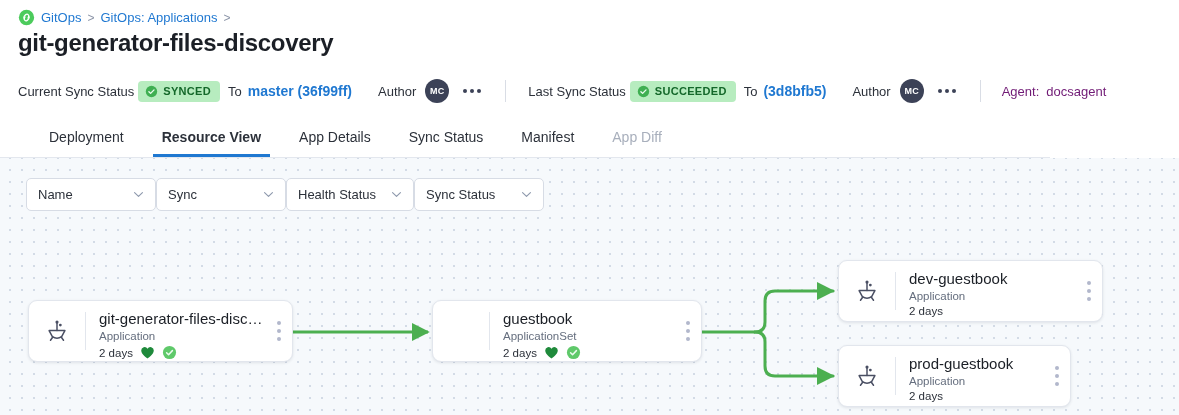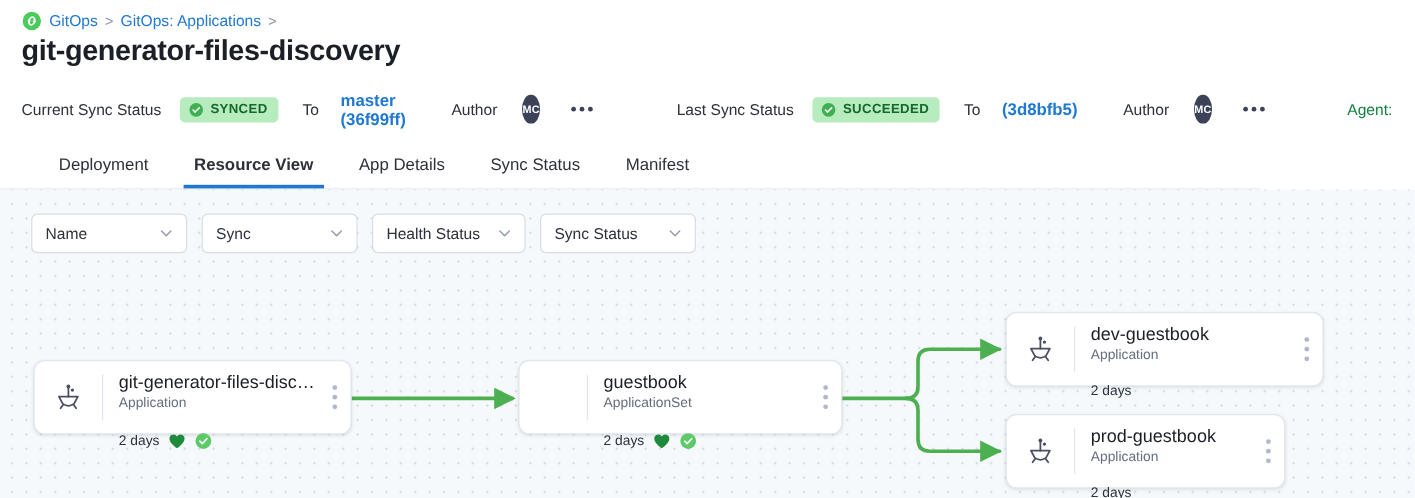--- a/index.html
+++ b/index.html
@@ -26,42 +26,42 @@
   .page-title {
     position: absolute; left: 18px; top: 29px;
     font-size: 24px; font-weight: bold; color: #1b1f26;
     letter-spacing: -0.3px;
   }
 
   
   .statusbar {
     position: absolute; left: 0; top: 70px; width: 1179px; height: 42px;
     display: flex; align-items: center; padding-left: 18px;
-    font-size: 13px; color: #2c313a; gap: 12px;
+    font-size: 13px; color: #2c313a;
   }
   .st-label { color: #2c313a; font-size: 13px; white-space: nowrap; }
   .pill {
     display: inline-flex; align-items: center; gap: 5px;
     background: #b7ecbf; border-radius: 4px;
     padding: 4px 9px 4px 7px; margin: 0 4px;
   }
   .pill-text { font-size: 11px; font-weight: bold; color: #14682a; letter-spacing: .3px; }
   .pill-ico { width: 13px; height: 13px; display:block; }
   .to-word { color: #2c313a; font-size: 13px; margin-left: 4px; }
   .revlink { color: #1f78d1; font-size: 14px; font-weight: bold; text-decoration: none; margin-left: 6px; }
   .avatar {
     width: 24px; height: 24px; border-radius: 50%;
     background: #3c4257; color:#fff; font-size: 9px; font-weight: bold;
     display: flex; align-items: center; justify-content: center;
     letter-spacing: .2px;
   }
   .kebab-h { display:flex; gap:3px; align-items:center; padding: 6px 2px; }
   .kebab-h i { width:4px; height:4px; border-radius:50%; background:#3c4257; display:block; }
   .vdiv { width: 1px; height: 22px; background: #d9dde5; }
-  .agent-txt { color:#15803d; font-size:13px; }
+  .agent-txt { color:#701a75; font-size:13px; }
 
   
   .tabs {
     position: absolute; left: 0; top: 116px; width: 1050px; height: 42px;
     display: flex; align-items: stretch; padding-left: 30px;
     border-bottom: 1px solid #e3e7ee; background:#fff;
   }
   .tab {
     display: flex; align-items: center; padding: 0 19px;
     font-size: 14px; color: #2c313a; position: relative; cursor: pointer;
@@ -78,21 +78,21 @@
     position: absolute; left: 0; top: 158px; width: 1179px; height: 257px;
     background-color: #f6f9fc;
     background-image: radial-gradient(circle, #d3dbe6 1px, transparent 1px);
     background-size: 12px 12px;
     background-position: 4px 6px;
     overflow: hidden;
   }
 
   .filters {
     position: absolute; left: 26px; top: 20px;
-    display: flex; gap: 12px;
+    display: flex; 
   }
   .filter {
     width: 130px; height: 33px; background: #fff;
     border: 1px solid #d7dce5; border-radius: 5px;
     display: flex; align-items: center; justify-content: space-between;
     padding: 0 11px; cursor: pointer;
   }
   .filter-label { font-size: 13px; color: #2c313a; }
   .chev { width: 11px; height: 7px; display:block; }
 
@@ -112,21 +112,21 @@
   }
   .node-ico svg { width: 26px; height: 26px; display:block; }
   .node-sep { width: 1px; background: #e2e6ed; margin: 11px 0; }
   .node-body { flex: 1; padding: 9px 0 8px 13px; min-width: 0; }
   .node-title {
     font-size: 15px; color: #1b1f26; font-weight: 500;
     white-space: nowrap; overflow: hidden; text-overflow: ellipsis;
     max-width: 175px;
   }
   .node-kind { font-size: 11.5px; color: #656e7e; margin-top: 3px; }
-  .node-meta { display: flex; align-items: center; gap: 7px; margin-top: 18px; }
+  .node-meta { display: flex; align-items: center; gap: 7px; margin-top: 3px; }
   .node-age { font-size: 11.5px; color: #2c313a; }
   .badge-heart { width: 15px; height: 15px; display:block; }
   .badge-check { width: 15px; height: 15px; display:block; }
   .node-kebab {
     width: 26px; flex: 0 0 26px;
     display: flex; flex-direction: column; align-items: center;
     justify-content: center; gap: 4px; cursor: pointer;
   }
   .node-kebab i { width: 4px; height: 4px; border-radius: 50%; background: #b2b7cc; display:block; }
 </style>
@@ -195,20 +195,21 @@
     <span class="agent-txt" style="margin-left:21px;">Agent:</span>
     <span class="agent-txt" style="margin-left:7px;">docsagent</span>
   </div>
 
   <div class="tabs">
     <div class="tab">Deployment</div>
     <div class="tab active">Resource View</div>
     <div class="tab">App Details</div>
     <div class="tab">Sync Status</div>
     <div class="tab">Manifest</div>
+    <div class="tab disabled">App Diff</div>
   </div>
 
   <div class="canvas">
 
     <div class="filters">
       <div class="filter">
         <span class="filter-label">Name</span>
         <span>
           <svg class="chev" viewBox="0 0 12 8">
               <path d="M1.5 1.8L6 6.2l4.5-4.4" fill="none" stroke="#8e99ad" stroke-width="1.3" stroke-linecap="round" stroke-linejoin="round"></path>

